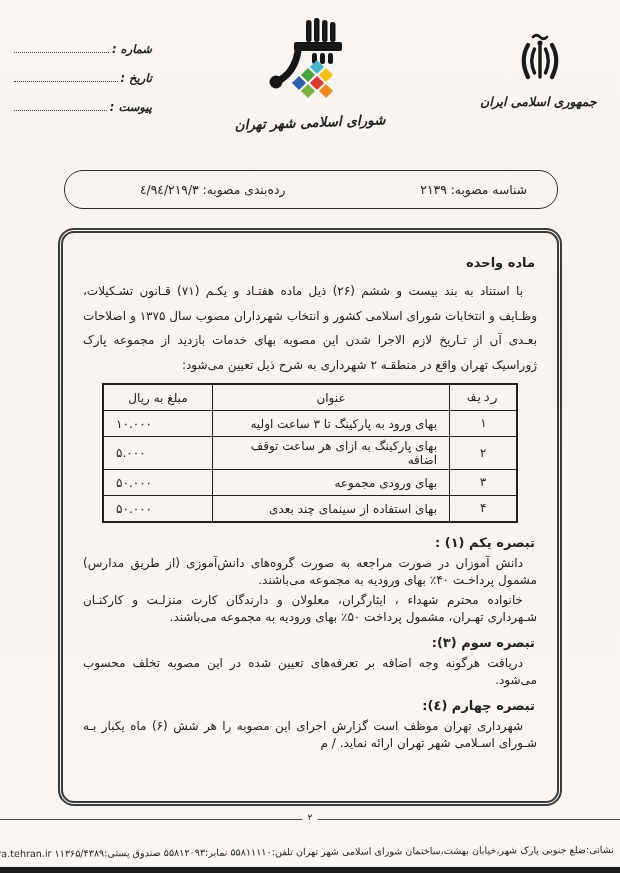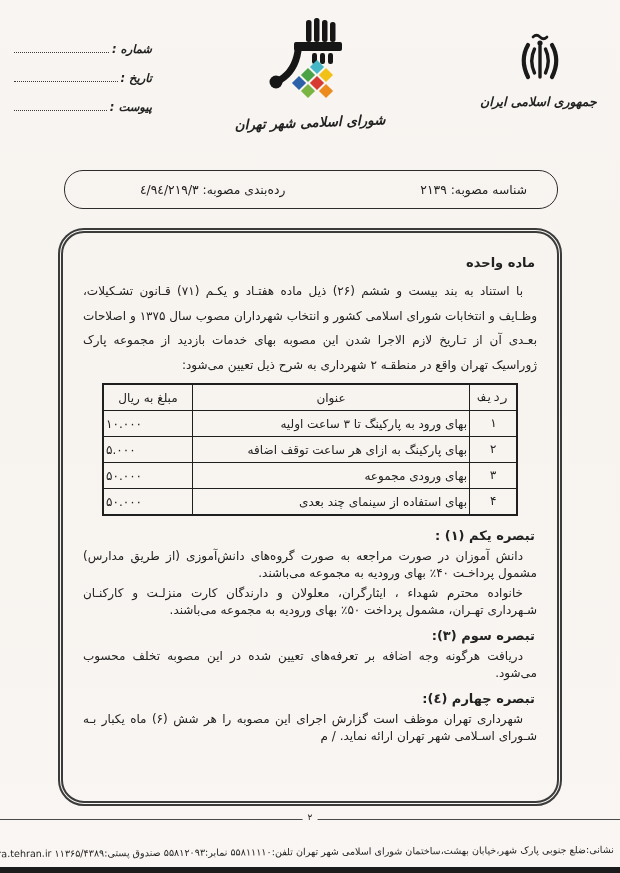--- a/index.html
+++ b/index.html
@@ -28,34 +28,34 @@
   .id-bar{
     position:absolute;top:170px;right:62px;left:64px;height:37px;
     border:1.4px solid #2c2c2c;border-radius:19px;
     display:flex;align-items:center;justify-content:space-between;
     padding:0 30px 0 75px;font-size:12.3px;background:transparent;
   }
   .id-bar .item{white-space:nowrap;}
   
   .main-box{
     position:absolute;top:228px;right:58px;left:58px;bottom:67px;
-    border:5px double #3b3b3b;border-radius:26px;
+    border:5px double #3b3b3b;border-radius:16px;
     padding:22px 20px 8px 20px;overflow:hidden;
   }
   .article-heading{font-size:13px;font-weight:bold;margin:0 2px 9px 0;}
   .para{
     font-size:12px;line-height:24.5px;text-align:justify;
     margin:0 0 6px 0;text-indent:14px;
   }
   .fees-table{
     border-collapse:collapse;margin:5px auto 12px auto;
     width:416px;font-size:12px;border:2px solid #1f1f1f;
   }
   .fees-table th,.fees-table td{
-    border:1px solid #1f1f1f;padding:2px 2px;height:21px;
+    border:1px solid #1f1f1f;padding:2px 12px;height:21px;
   }
   .fees-table th{font-weight:normal;text-align:center;}
   .col-row{width:42px;text-align:center;font-family:Liberation Mono, monospace;}
   .col-title{text-align:right;}
   .col-amount{width:84px;text-align:left;direction:ltr;}
   .note-heading{font-size:13px;font-weight:bold;margin:9px 2px 5px 0;}
   .note-body{
     font-size:12px;line-height:17px;text-align:justify;
     margin:0 0 3px 0;text-indent:14px;
   }

